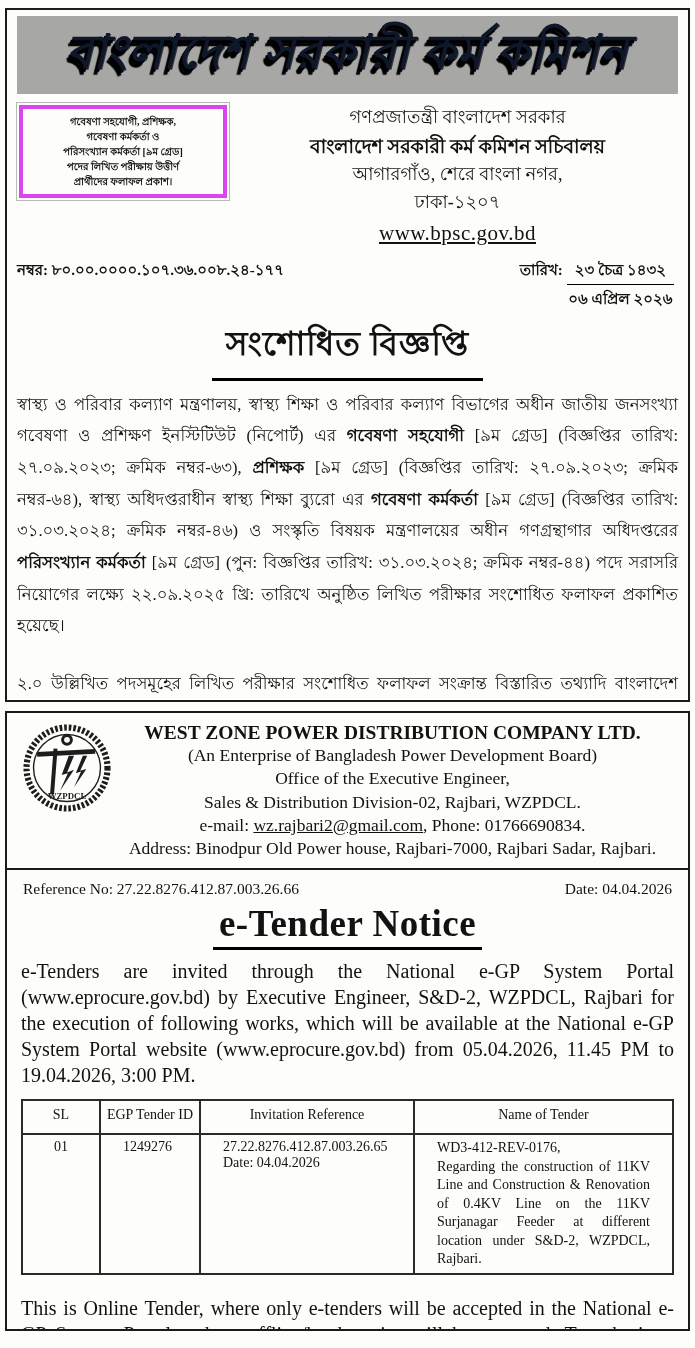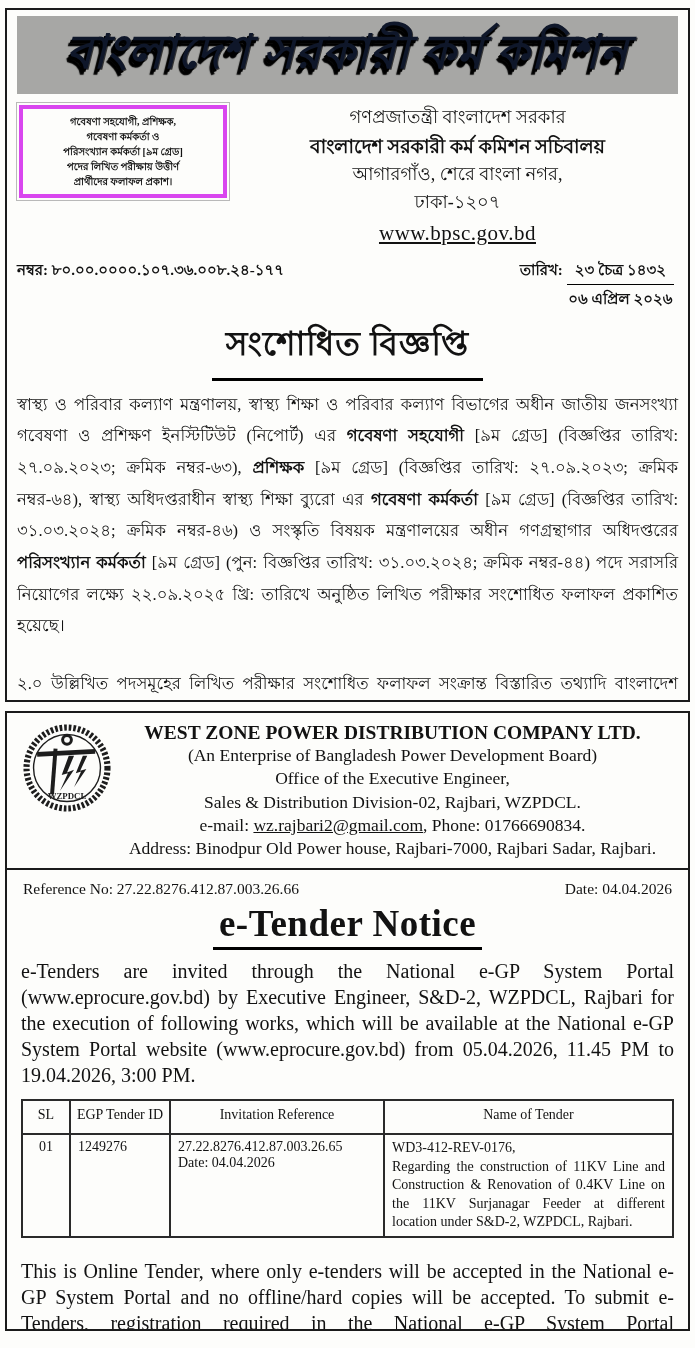--- a/index.html
+++ b/index.html
@@ -54,21 +54,21 @@
   .n2-line { font-size:17.5px; line-height:1.33; }
   .n2-body { padding:8px 14px 8px; display:flex; flex-direction:column; flex:1; }
   .ref-row { display:flex; justify-content:space-between; font-size:15.5px; padding:2px 2px 0; }
   .title2-wrap { text-align:center; margin:4px 0 8px; }
   .title2 {
     display:inline-block; font-size:37px; font-weight:bold; letter-spacing:0.5px;
     border-bottom:3px solid #000; padding:0 6px 2px;
   }
   .en-para { font-size:20px; line-height:1.3; text-align:justify; }
   table.tender { width:100%; border-collapse:collapse; margin-top:11px; font-size:14px; }
-  table.tender th, table.tender td { border:2px solid #2a2a2a; padding:4px 7px; vertical-align:top; font-weight:normal; }
+  table.tender th, table.tender td { border:2px solid #2a2a2a; padding:4px 22px; vertical-align:top; font-weight:normal; }
   table.tender th { text-align:center; padding:6px 4px 10px; }
   .col-sl { width:32px; text-align:center; }
   .col-id { width:90px; }
   .col-ref { width:204px; }
   td.cell-name { text-align:justify; line-height:1.32; }
   .closing { }
 </style>
 </head>
 <body>
 

